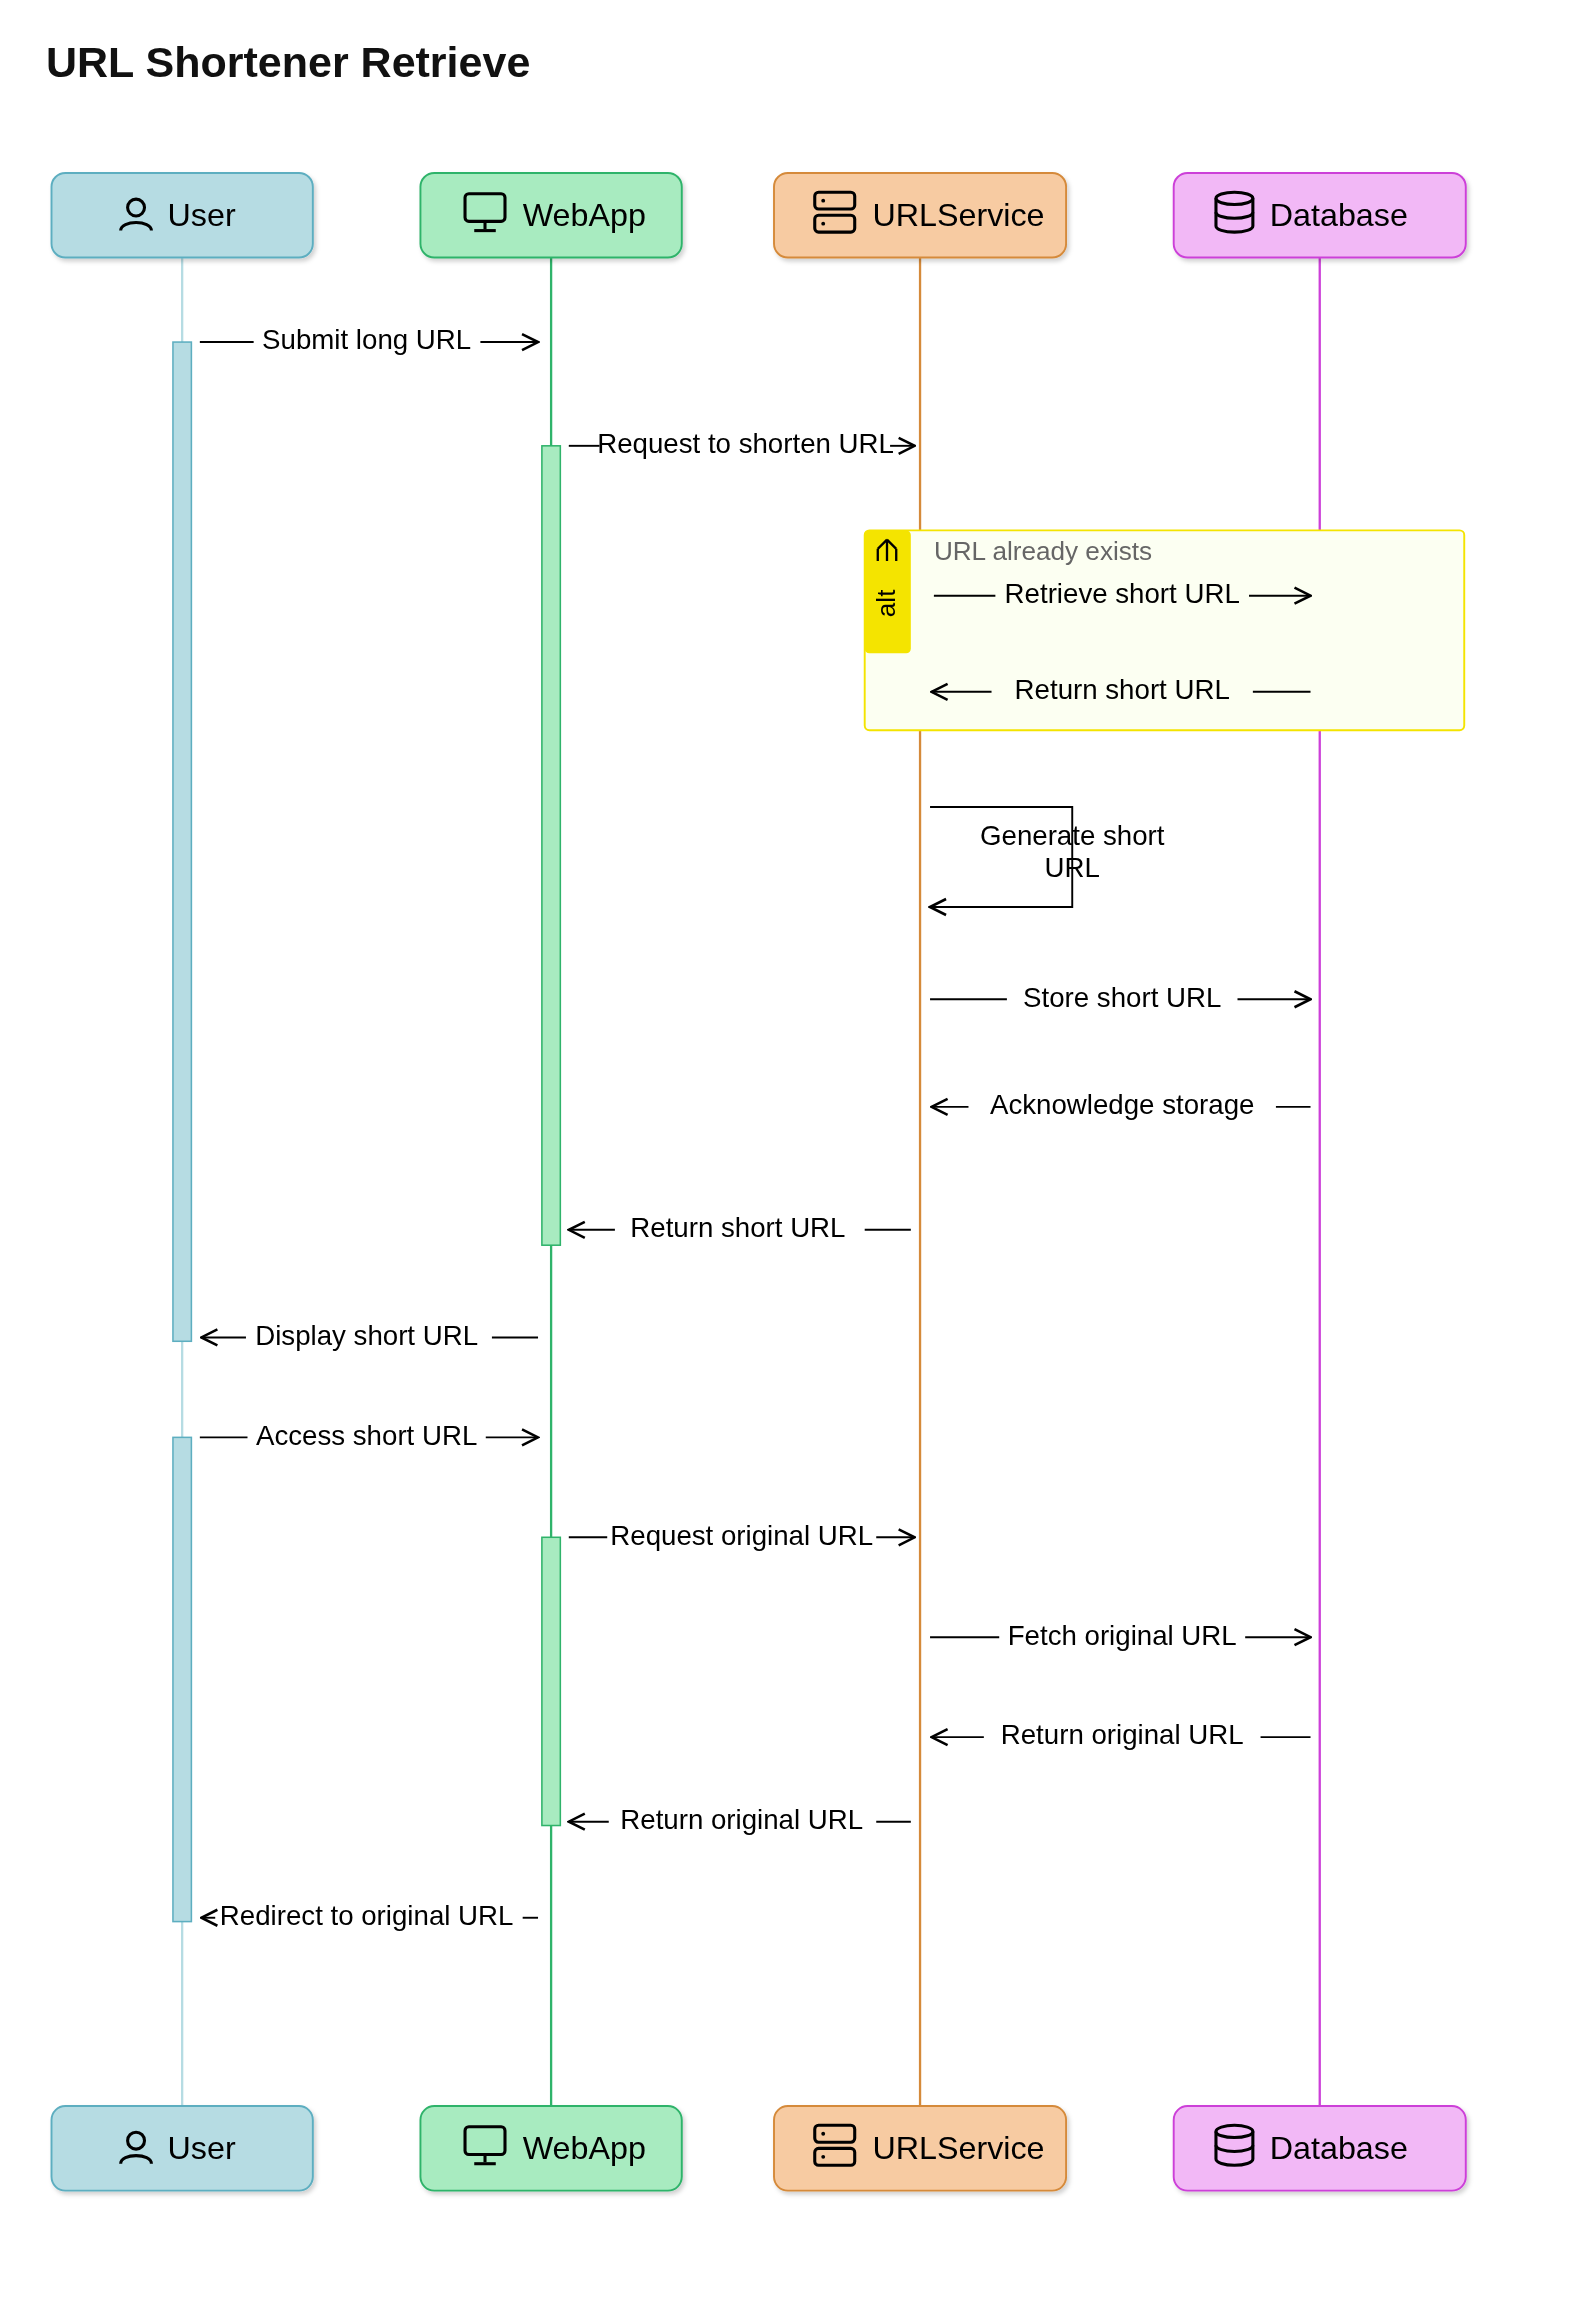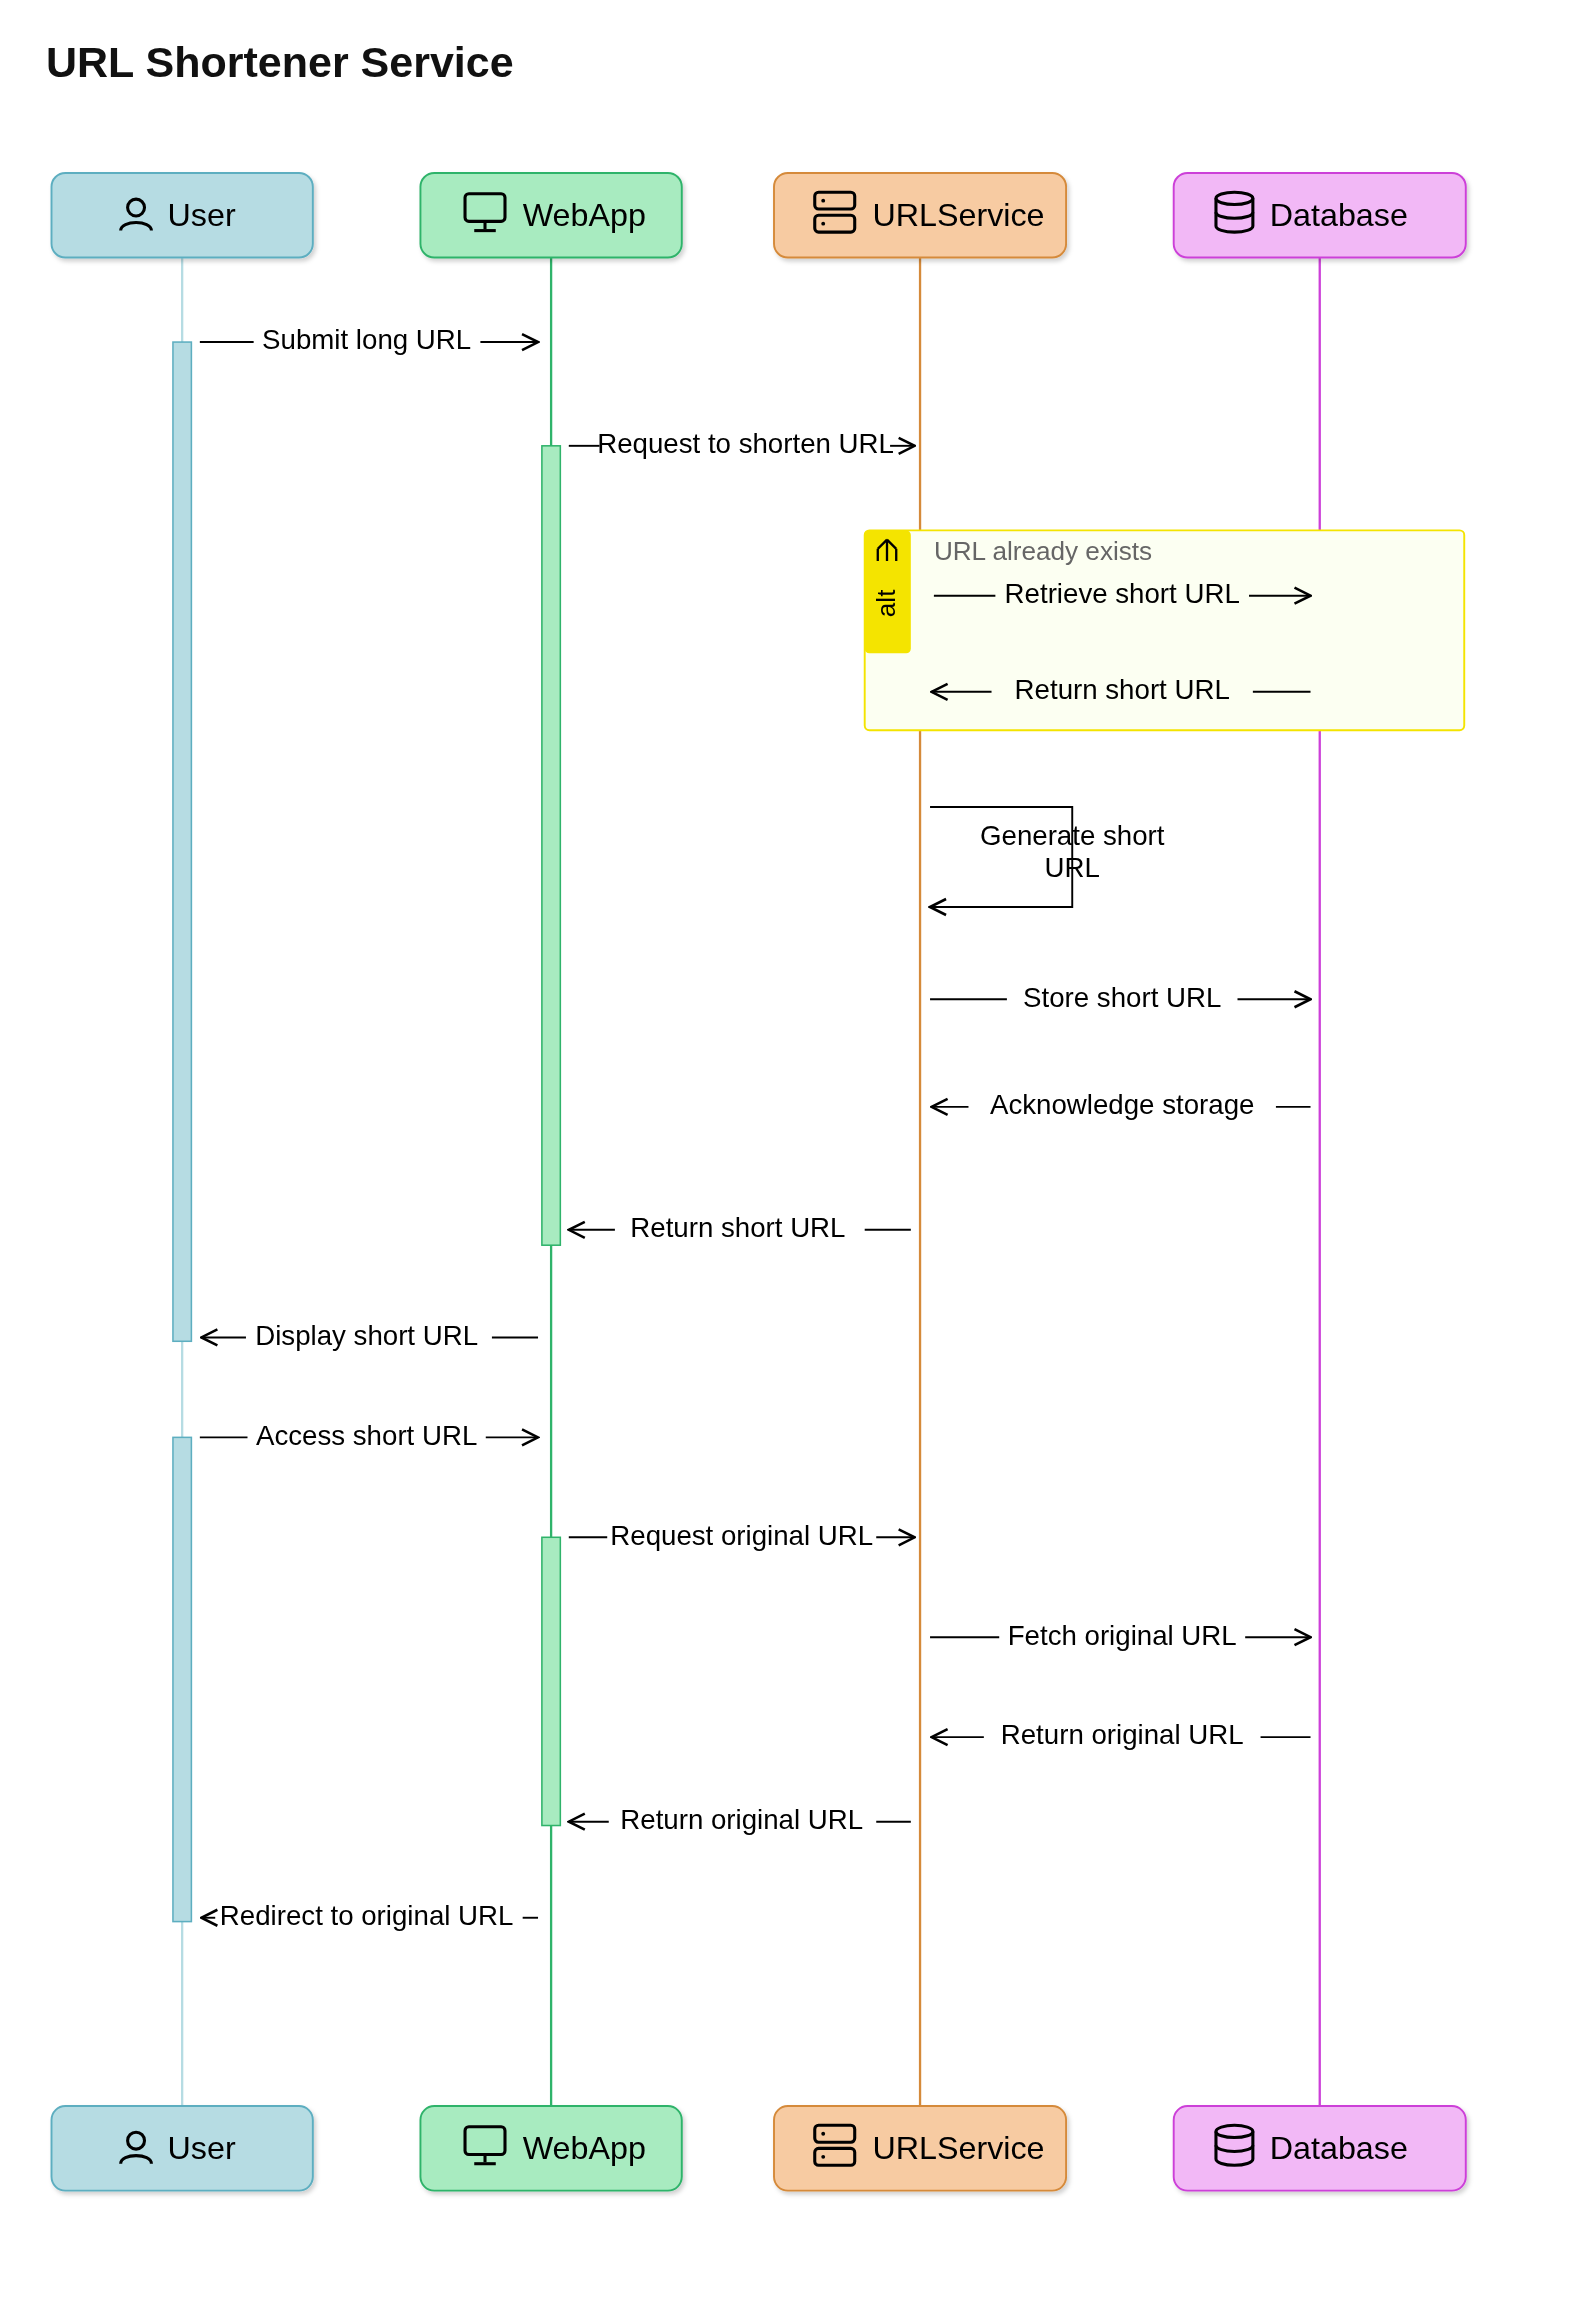--- a/index.html
+++ b/index.html
@@ -51,21 +51,21 @@
     font-size: 34px;
     fill: #000;
     text-anchor: middle;
     dominant-baseline: middle;
   }
 </style>
 </head>
 <body>
 <div class="page">
 
-<div class="title">URL Shortener Service</div>
+<div class="title">URL Shortener Retrieve</div>
 
 <svg class="diagram" width="1578" height="2319" viewBox="0 0 2053 3017">
   <defs>
     <marker id="arrow-open" viewBox="0 0 12 12" refX="11" refY="6" markerWidth="10" markerHeight="10" orient="auto-start-reverse">
       <path d="M1 1 L11 6 L1 11" fill="none" stroke="#000" stroke-width="1.6"></path>
     </marker>
     <filter id="softshadow" x="-10%" y="-10%" width="130%" height="140%">
       <feDropShadow dx="3" dy="4" stdDeviation="3" flood-color="#000" flood-opacity="0.18"></feDropShadow>
     </filter>
   </defs>

